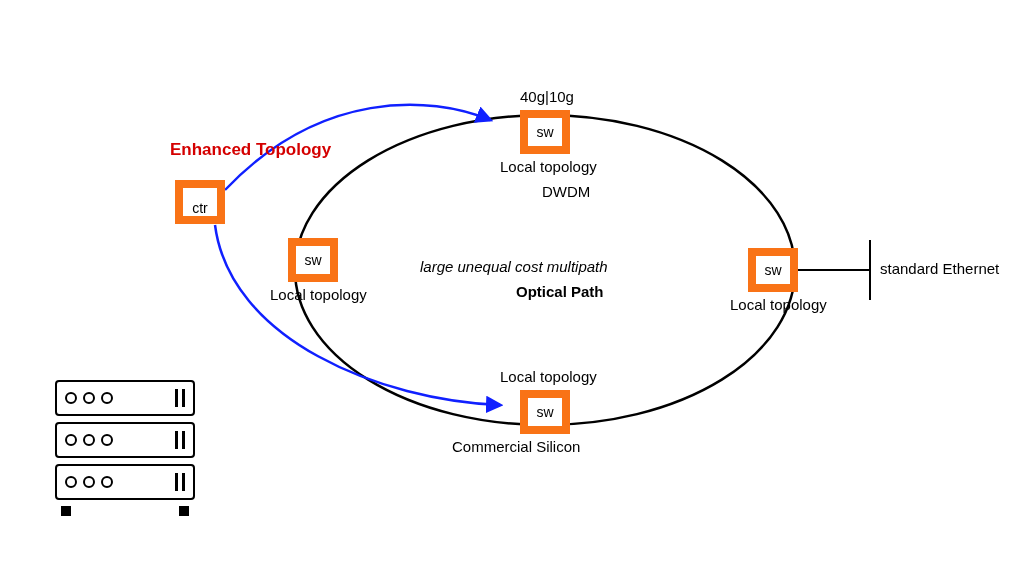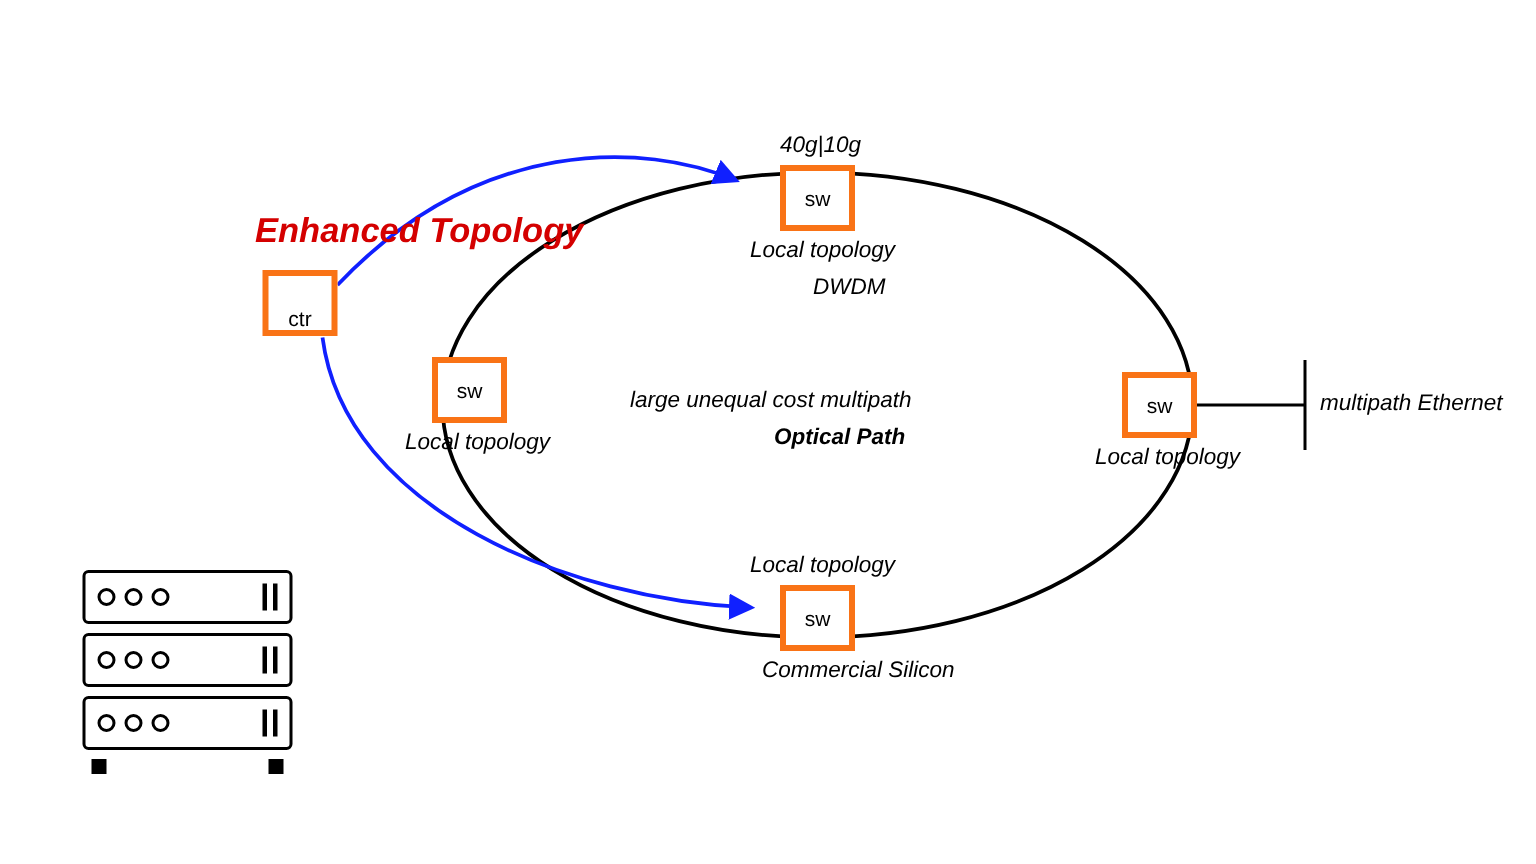--- a/index.html
+++ b/index.html
@@ -10,32 +10,31 @@
     background: #ffffff;
     font-family: Arial, Helvetica, sans-serif;
     font-size: 15px;
     color: #000;
     position: relative;
     overflow: hidden;
   }
   .label {
     position: absolute;
     white-space: nowrap;
-    font-style: italic;
   }
   .italic { font-style: italic; }
   .bold   { font-weight: bold; }
   .red    { color: #d40000; }
 
   
   .node-box {
     position: absolute;
     width: 50px;
     height: 44px;
-    border: 4px solid #f97316;
+    border: 8px solid #f97316;
     background: #fff;
     display: flex;
     align-items: center;
     justify-content: center;
     font-size: 14px;
     box-sizing: border-box;
   }
 
   
   .server {
@@ -107,21 +106,21 @@
     <marker id="arrow-blue" viewBox="0 0 10 10" refX="8" refY="5" markerWidth="7" markerHeight="7" orient="auto-start-reverse">
       <path d="M 0 0 L 10 5 L 0 10 z" fill="#1020ff"></path>
     </marker>
   </defs>
 
   <path d="M 225 190  C 320 90, 430 95, 490 120" fill="none" stroke="#1020ff" stroke-width="2.5" marker-end="url(#arrow-blue)"></path>
 
   <path d="M 215 225  C 230 340, 380 400, 500 405" fill="none" stroke="#1020ff" stroke-width="2.5" marker-end="url(#arrow-blue)"></path>
 </svg>
 
-<div class="label bold red" style="left:170px; top:140px; font-size:23px;">Enhanced Topology</div>
+<div class="label bold red" style="left:170px; top:140px; font-size:17px;">Enhanced Topology</div>
 
 <div class="node-box" style="left:175px; top:180px;align-items:flex-end;">
   <span>ctr</span>
 </div>
 
 <div class="label" style="left:520px; top:88px;">40g|10g</div>
 <div class="node-box" style="left:520px; top:110px;">
   <span>sw</span>
 </div>
 <div class="label" style="left:500px; top:158px;">Local topology</div>
@@ -133,27 +132,27 @@
 
 <div class="node-box" style="left:748px; top:248px;">
   <span>sw</span>
 </div>
 <div class="label" style="left:730px; top:296px;">Local topology</div>
 
 <div class="label" style="left:500px; top:368px;">Local topology</div>
 <div class="node-box" style="left:520px; top:390px;">
   <span>sw</span>
 </div>
-<div class="label" style="left:508px; top:438px;">Commercial Silicon</div>
+<div class="label" style="left:452px; top:438px;">Commercial Silicon</div>
 
 <div class="label" style="left:542px; top:183px;">DWDM</div>
 <div class="label italic" style="left:420px; top:258px;">large unequal cost multipath</div>
 <div class="label bold" style="left:500px; top:283px;margin-left:16px;">Optical Path</div>
 
-<div class="label" style="left:880px; top:260px;">multipath Ethernet</div>
+<div class="label" style="left:880px; top:260px;">standard Ethernet</div>
 
 <div class="server" style="left:55px; top:380px;">
   <div class="unit">
     <div class="dots">
         <div class="dot"></div>
         <div class="dot"></div>
         <div class="dot"></div>
       </div>
     <div class="bars">
         <div class="bar"></div>

